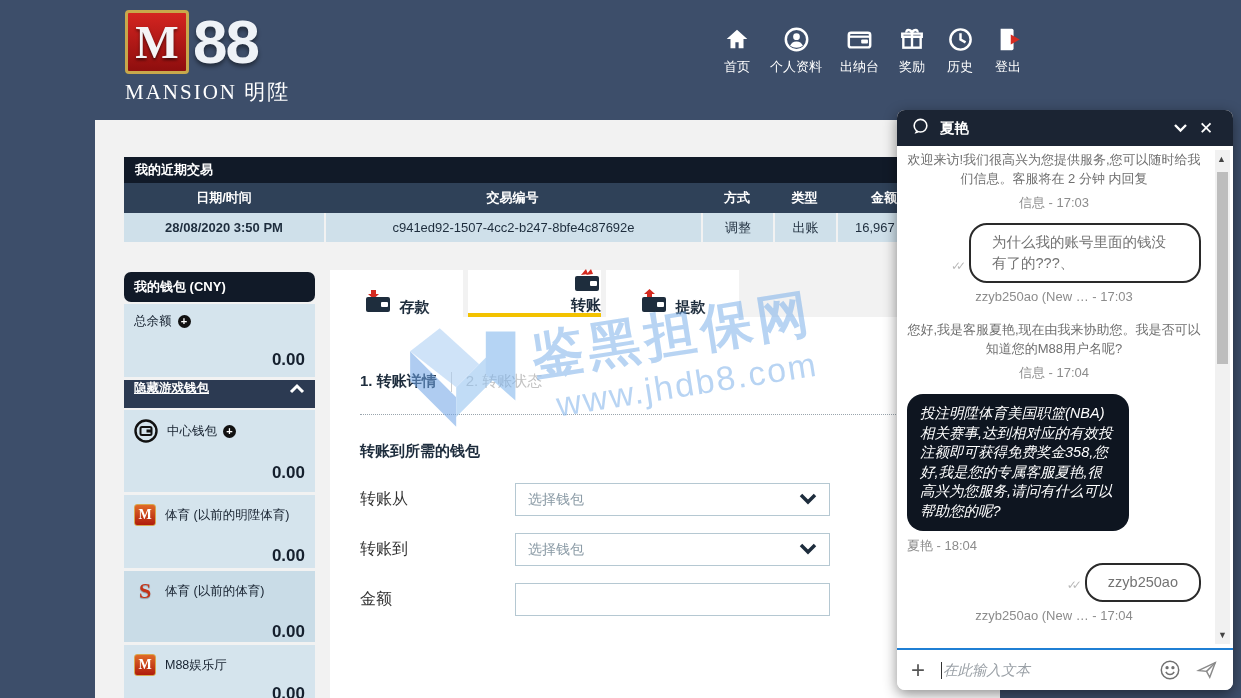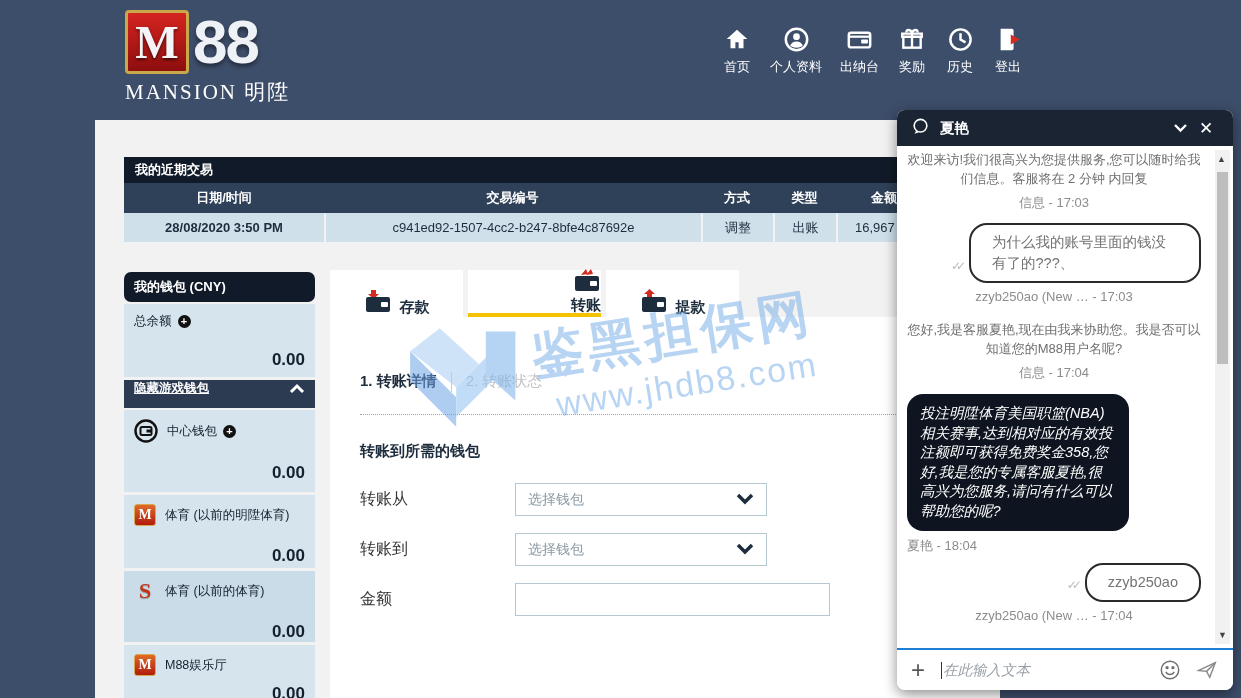--- a/index.html
+++ b/index.html
@@ -56,21 +56,21 @@
   .tab .lbl { font-size:15px; font-weight:bold; color:#1e2d3d; margin-left:8px; }
   .form-panel { position:absolute; left:235px; top:197px; width:670px; height:383px; background:#fff; }
   .steps { position:absolute; left:30px; top:55px; display:flex; font-size:15px; }
   .step1 { font-weight:bold; color:#1e2d3d; }
   .step-div { width:1px; height:20px; background:#ccc; margin:0 14px; }
   .step2 { color:#c3c3c3; }
   .dotline { position:absolute; left:30px; top:97px; width:610px; border-top:1px dotted #9aa5ad; }
   .f-head { position:absolute; left:30px; top:125px; font-size:15px; font-weight:bold; color:#1e2d3d; }
   .f-row { position:absolute; left:30px; display:flex; align-items:center; }
   .f-label { width:155px; font-size:16px; color:#333; }
-  .sel { width:252px; height:33px; border:1px solid #b5c8d2; background:#fff; display:flex; align-items:center; padding:0 12px; cursor:pointer; }
+  .sel { width:315px; height:33px; border:1px solid #b5c8d2; background:#fff; display:flex; align-items:center; padding:0 12px; cursor:pointer; }
   .sel .ph { flex:1; font-size:14px; color:#8a9aa5; }
   .inp { width:315px; height:33px; border:1px solid #b5c8d2; background:#fff; font-size:14px; padding:0 10px; color:#333; outline:none; }
 
   
   .wm { position:absolute; left:380px; top:270px; width:560px; height:220px; z-index:5; pointer-events:none; opacity:.55; }
   .wm-logo { position:absolute; left:20px; top:45px; }
   .wm-t1 { position:absolute; left:150px; top:30px; font-size:52px; font-weight:bold; color:#7fb2ea; letter-spacing:5px; transform:rotate(-9deg); white-space:nowrap; }
   .wm-t2 { position:absolute; left:175px; top:95px; font-size:34px; color:#7fb2ea; transform:rotate(-9deg); white-space:nowrap; letter-spacing:2px; }
 
   

